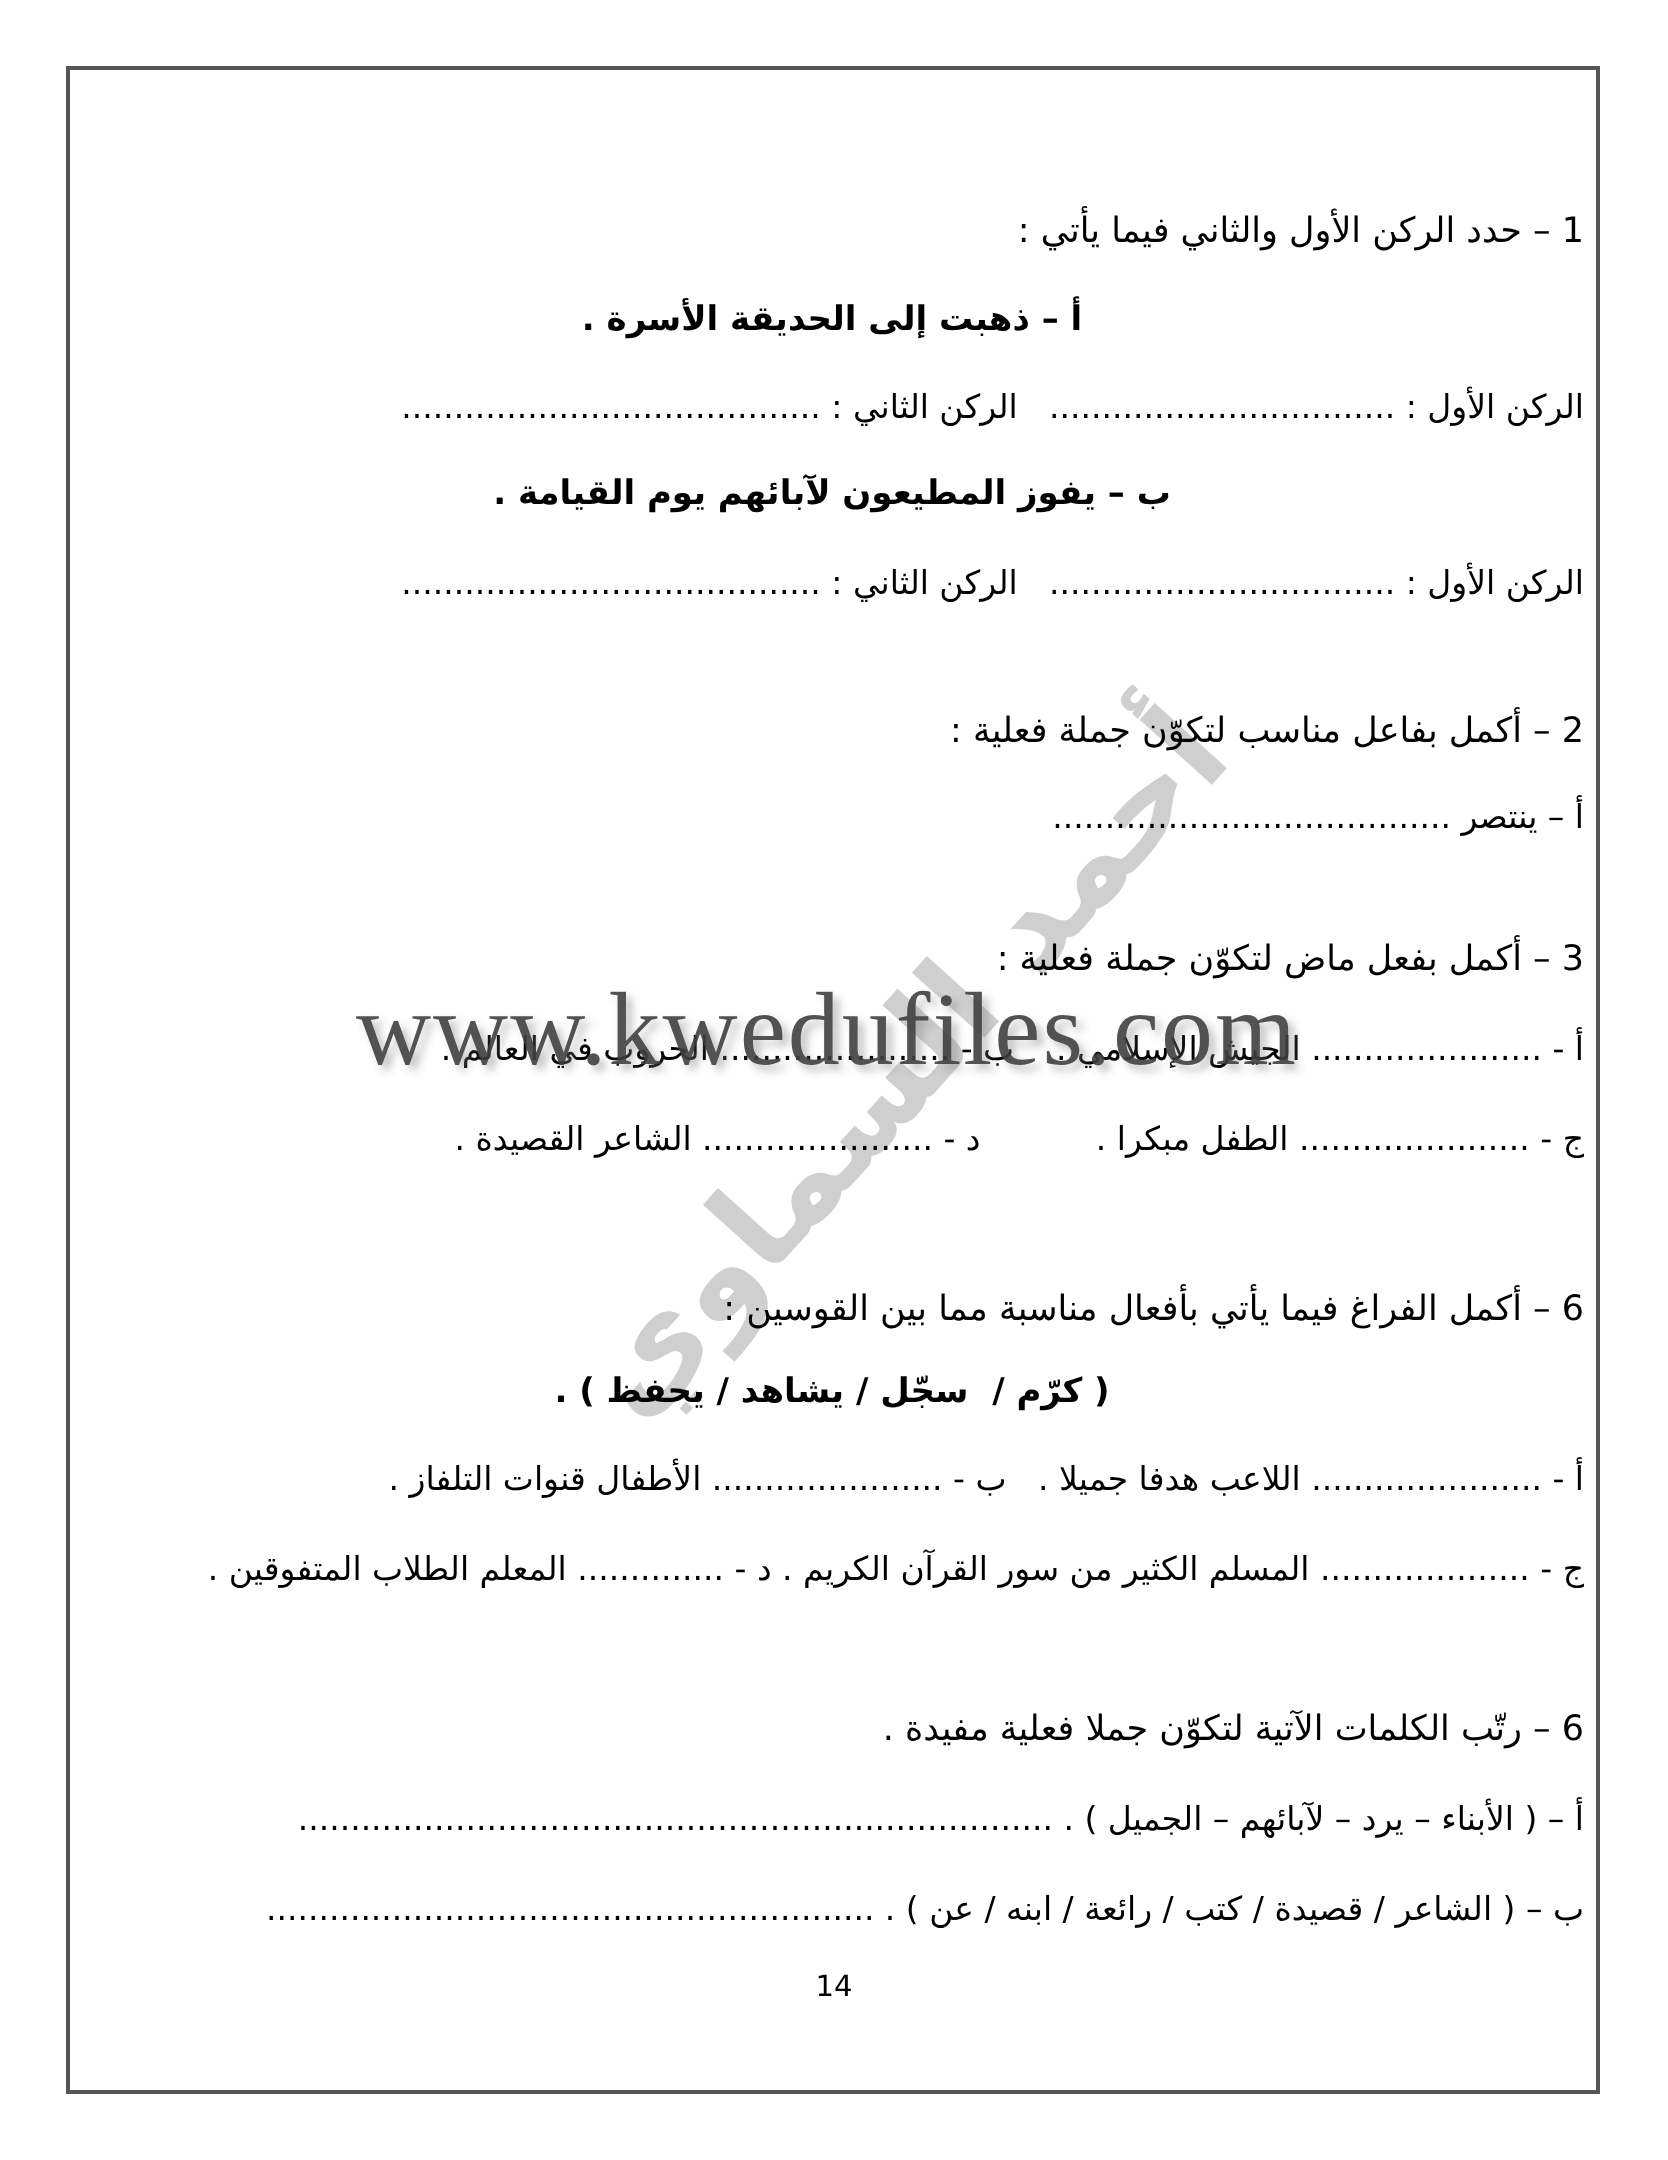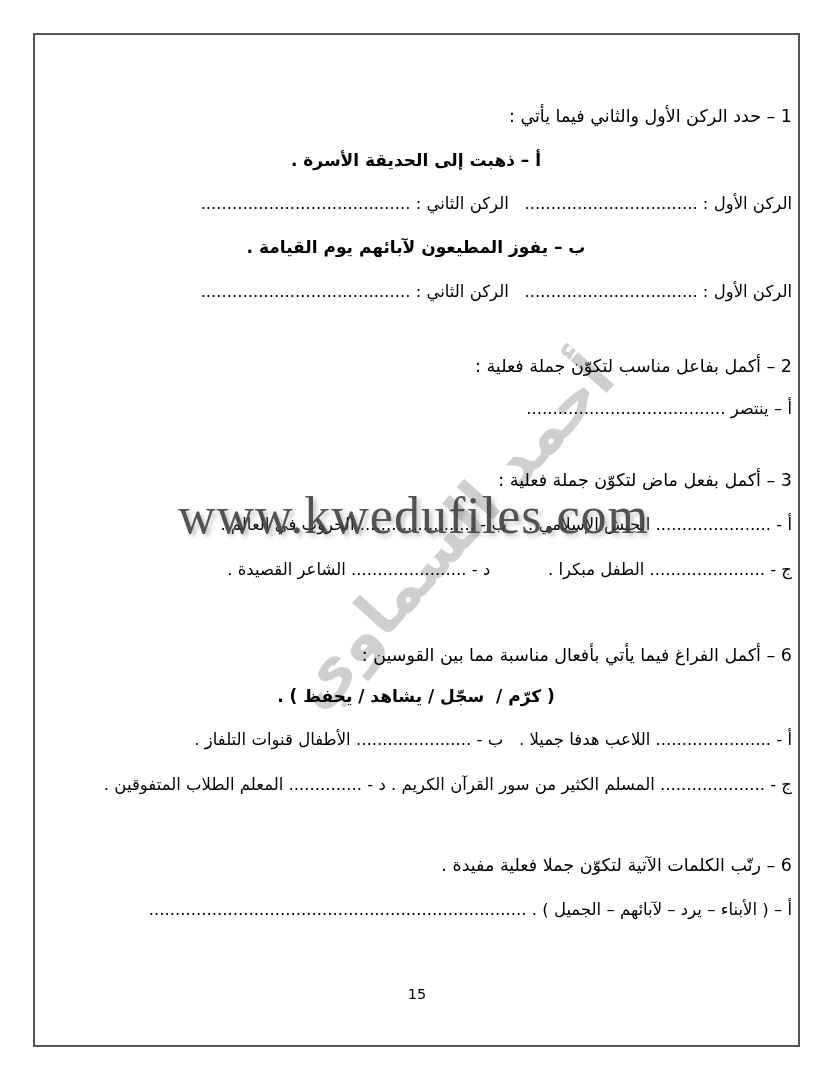--- a/index.html
+++ b/index.html
@@ -93,19 +93,20 @@
     <div class="row" style="top:515px">أ - ...................... الجيش الإسلامي .    ب - ...................... الحروب في العالم .</div>
     <div class="row" style="top:560px">ج - ...................... الطفل مبكرا .           د - ...................... الشاعر القصيدة .</div>
 
     <div class="row heading" style="top:645px">6 – أكمل الفراغ فيما يأتي بأفعال مناسبة مما بين القوسين :</div>
     <div class="row item" style="top:686px">( كرّم /  سجّل / يشاهد / يحفظ ) .</div>
     <div class="row" style="top:730px">أ - ...................... اللاعب هدفا جميلا .   ب - ...................... الأطفال قنوات التلفاز .</div>
     <div class="row" style="top:775px">ج - .................... المسلم الكثير من سور القرآن الكريم . د - .............. المعلم الطلاب المتفوقين .</div>
 
     <div class="row heading" style="top:855px">6 – رتّب الكلمات الآتية لتكوّن جملا فعلية مفيدة .</div>
     <div class="row" style="top:900px">أ – ( الأبناء – يرد – لآبائهم – الجميل ) . ........................................................................</div>
+    <div class="row" style="top:945px">ب – ( الشاعر / قصيدة / كتب / رائعة / ابنه / عن ) . ..........................................................</div>
 
-    <div class="page-number">15</div>
+    <div class="page-number">14</div>
   </div>
 
   <div class="wm-site" style="color: #404040;">www.kwedufiles.com</div>
 
 </div>
 
 </body></html>

